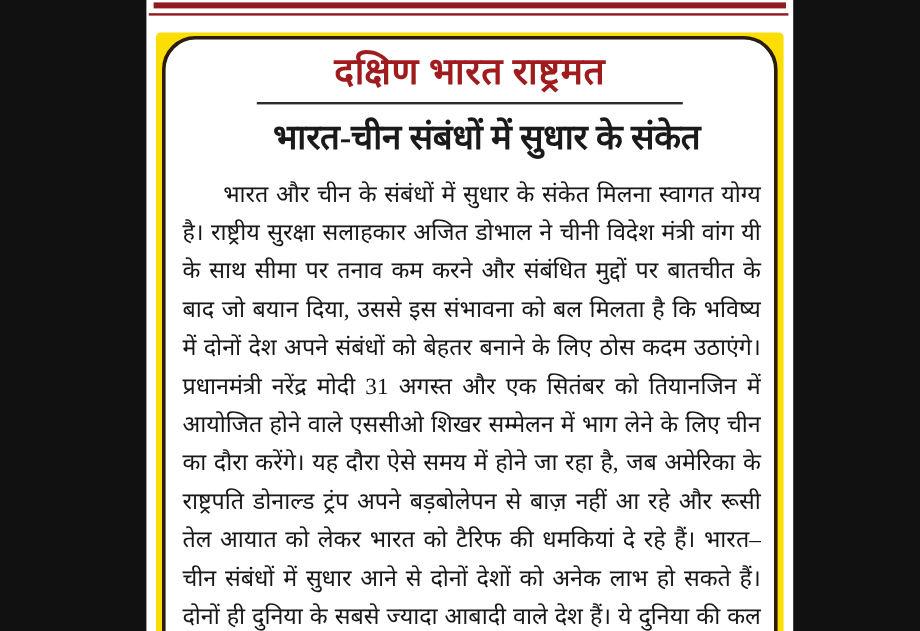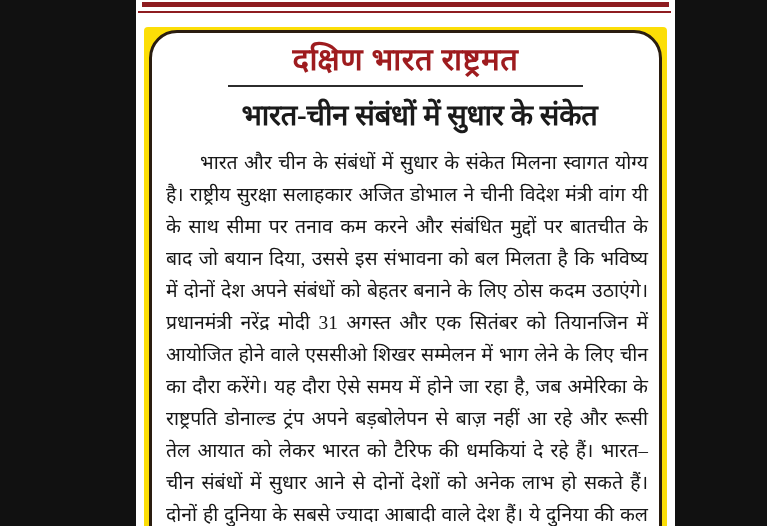--- a/index.html
+++ b/index.html
@@ -34,21 +34,21 @@
     position: absolute;
     left: 661px; top: 0;
     width: 106px;
     height: 526px;
     background: #111111;
   }
 
   
   .page {
     position: absolute;
-    left: 136px; top: 0;
+    left: 122px; top: 0;
     width: 539px;
     height: 526px;
     background: #ffffff;
     overflow: hidden;
   }
 
   
   .rule-thick {
     position: absolute;
     left: 6px; top: 2px;

